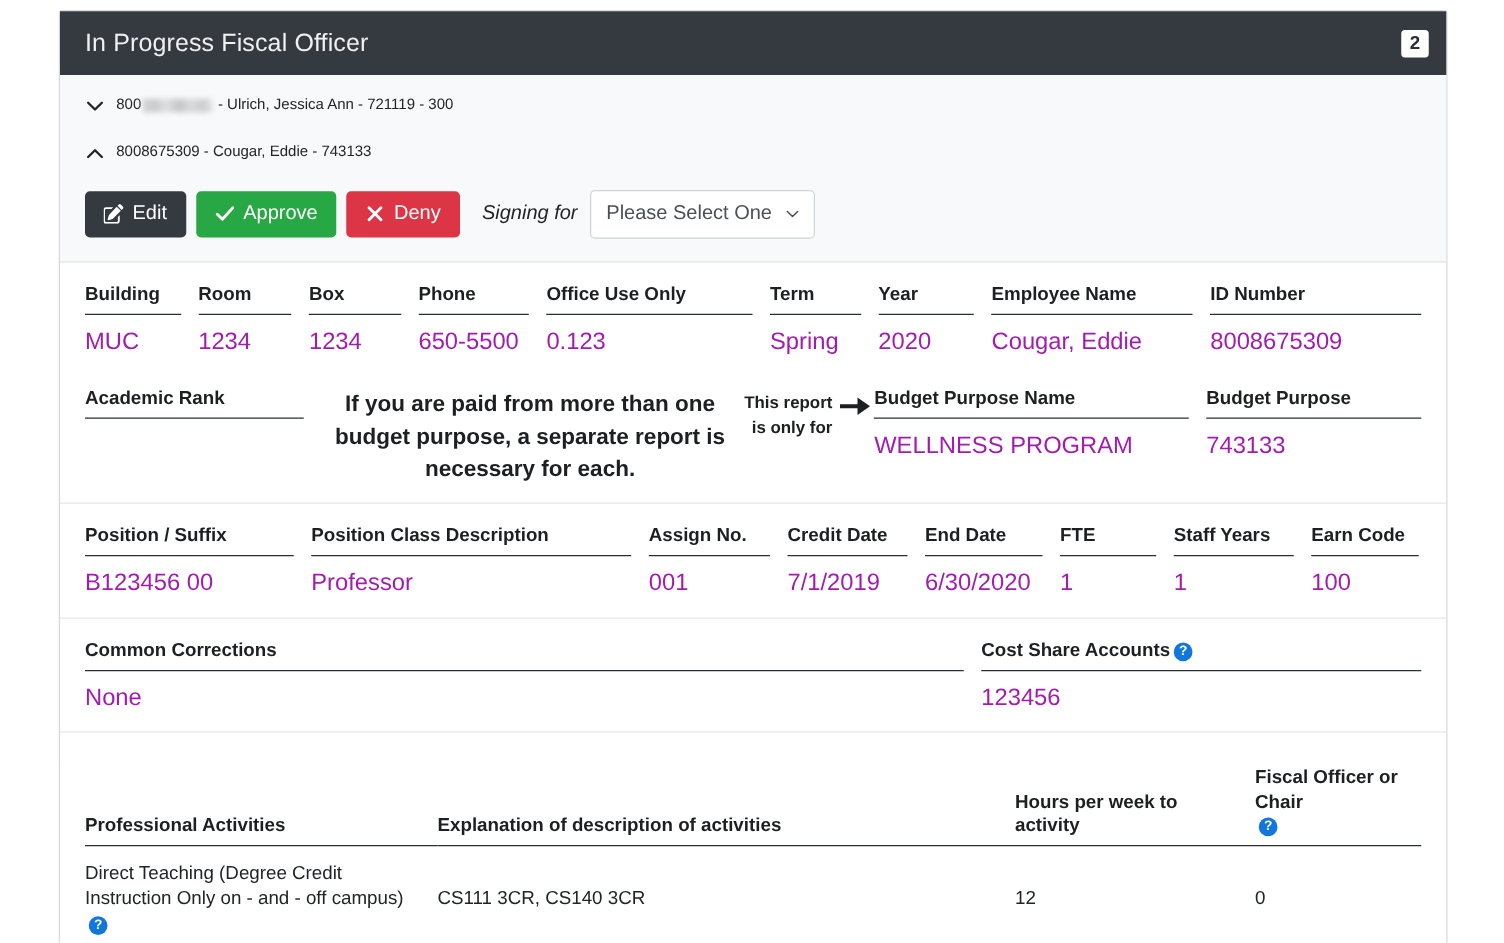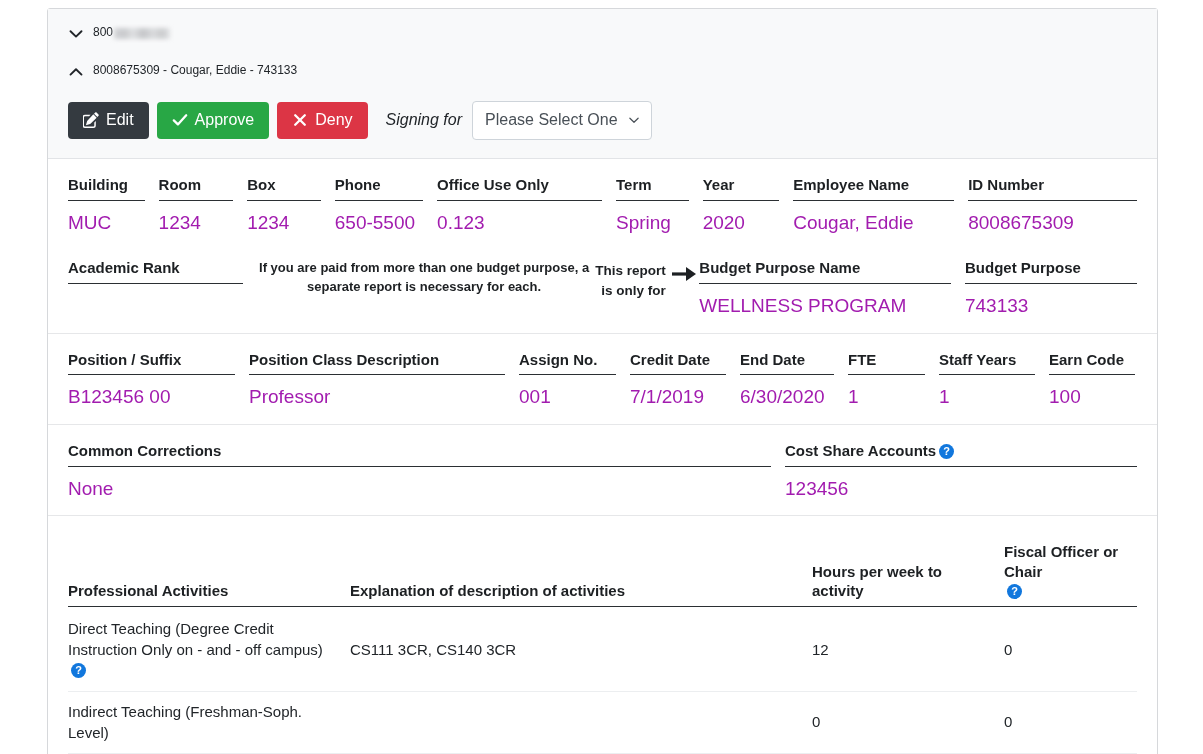--- a/index.html
+++ b/index.html
@@ -192,21 +192,21 @@
   .fld-value {
     font-size: 19px;
     font-weight: 400;
     color: #a21caf;
     padding-top: 9px;
     line-height: 1.35;
   }
   .fld-value.empty { min-height: 16px; }
 
   .note {
-    font-size: 13px;
+    font-size: 18px;
     font-weight: 700;
     color: #1d2023;
     text-align: center;
     line-height: 1.45;
   }
   .note-right {
     font-size: 13.5px;
     font-weight: 700;
     color: #1d2023;
     text-align: right;
@@ -265,31 +265,36 @@
   .c-fo    { width: auto; }
 
   .pad-top-24 { padding-top: 24px; }
 </style>
 </head>
 <body>
 
 <div class="page">
   <div class="card">
 
+    <div class="card-header">
+      <div class="card-header-title">In Progress Fiscal Officer</div>
+      <div class="header-badge">2</div>
+    </div>
 
     <div class="top-zone">
 
       <div class="collapse-row">
         <span class="chev">
           <svg width="16" height="16" viewBox="0 0 16 16">
             <path d="M2.5 5.2 L8 10.6 L13.5 5.2" fill="none" stroke="#212529" stroke-width="1.9" stroke-linecap="round" stroke-linejoin="round"></path>
           </svg>
         </span>
         <span class="collapse-text">800</span>
         <span class="redacted"></span>
+        <span class="collapse-text"> - Ulrich, Jessica Ann - 721119 - 300</span>
       </div>
 
       <div class="collapse-row">
         <span class="chev">
           <svg width="16" height="16" viewBox="0 0 16 16">
             <path d="M2.5 10.6 L8 5.2 L13.5 10.6" fill="none" stroke="#212529" stroke-width="1.9" stroke-linecap="round" stroke-linejoin="round"></path>
           </svg>
         </span>
         <span class="collapse-text">8008675309 - Cougar, Eddie - 743133</span>
       </div>

